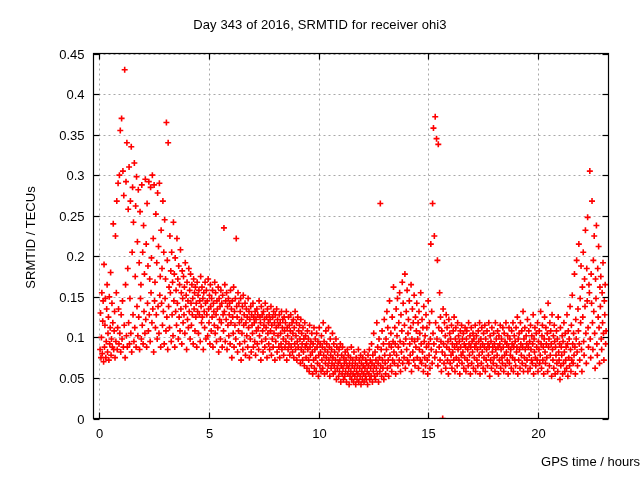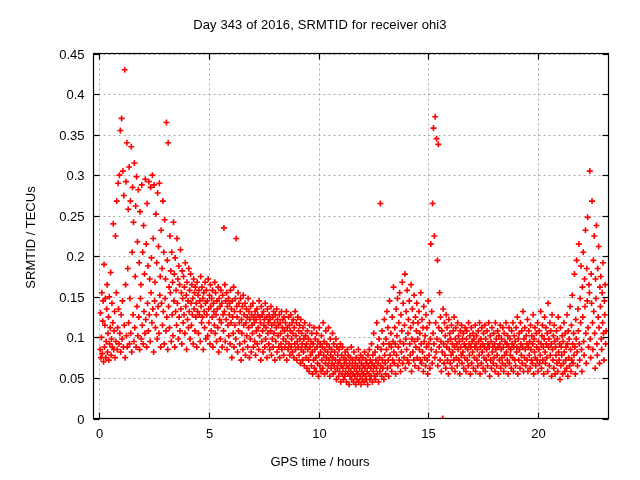--- a/index.html
+++ b/index.html
@@ -28,21 +28,21 @@
     text-align: center;
     font-size: 13px;
     color: #000000;
     letter-spacing: 0.1px;
   }
   .xlabel {
     position: absolute;
     left: 0;
     top: 454px;
     width: 640px;
-    text-align: center;
+    text-align: right;
     font-size: 13px;
     color: #000000;
   }
   .ylabel {
     position: absolute;
     left: -60px;
     top: 230px;
     width: 180px;
     text-align: center;
     font-size: 13px;

